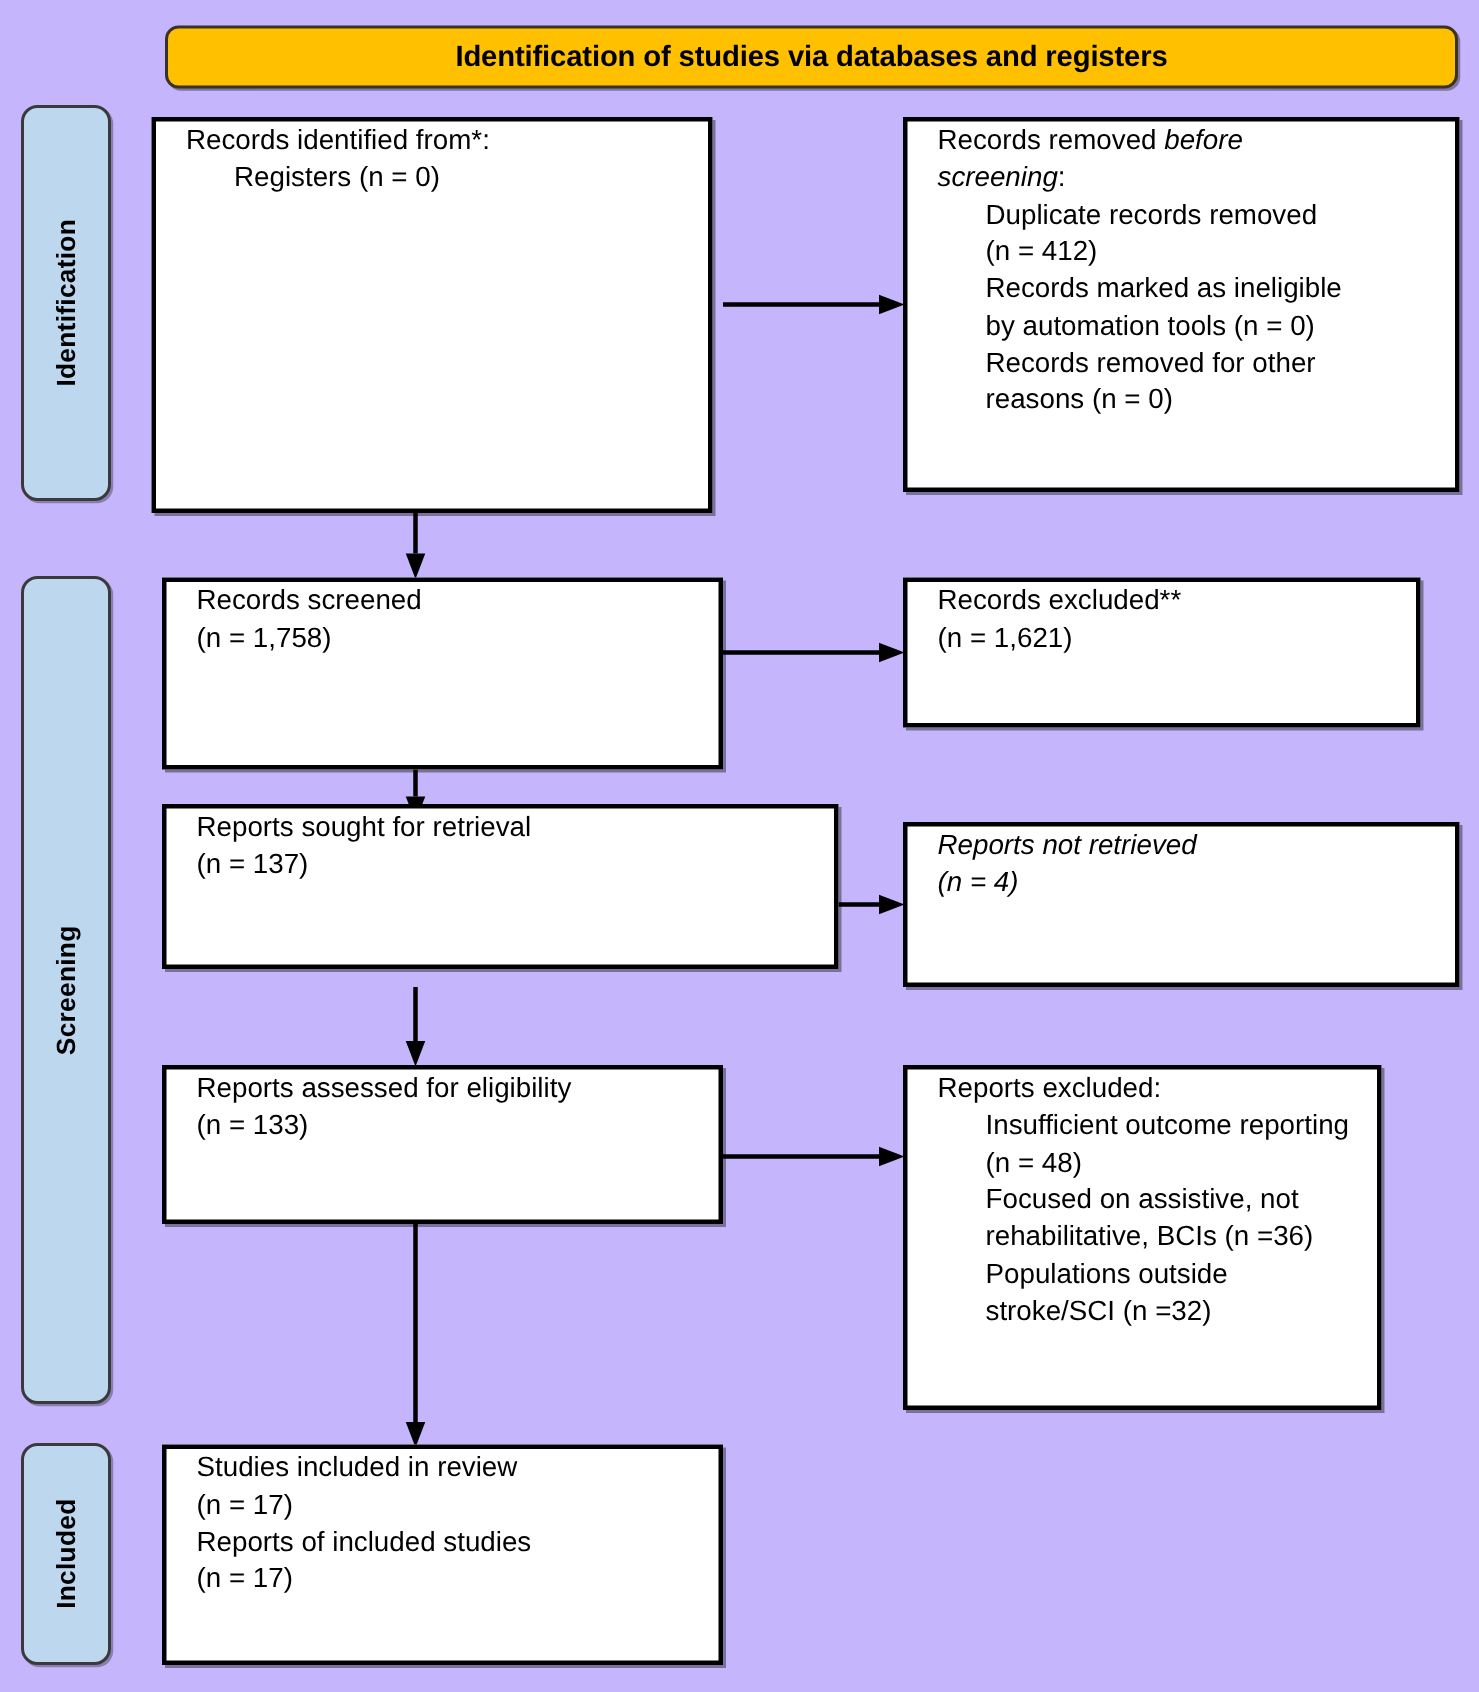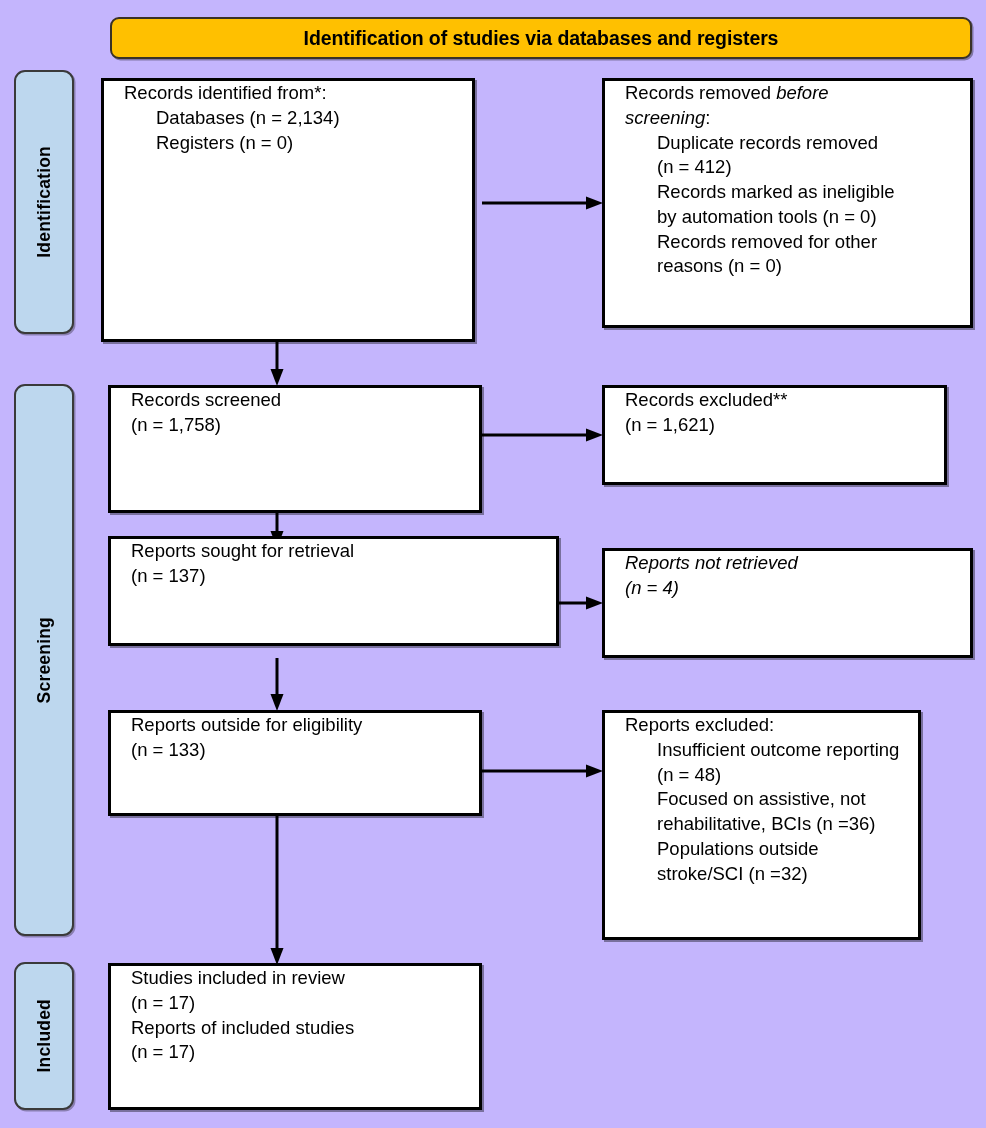--- a/index.html
+++ b/index.html
@@ -178,42 +178,41 @@
   <div class="conn" style="left:270px; top:816px;">
     <svg width="14" height="150" viewBox="0 0 14 150" aria-hidden="true">
       <line x1="7" y1="0" x2="7" y2="132" stroke="#000" stroke-width="3"></line>
       <polygon points="0.5,132 13.5,132 7,149" fill="#000"></polygon>
     </svg>
   </div>
 
   <div class="box" id="box-identified">
     <div class="box-body">
       <span class="ln">Records identified from*:</span>
-      <span class="ln indent">Databases (n = 2,134)</span>
       <span class="ln indent">Registers (n = 0)</span>
     </div>
   </div>
 
   <div class="box" id="box-screened">
     <div class="box-body">
       <span class="ln">Records screened</span>
       <span class="ln">(n = 1,758)</span>
     </div>
   </div>
 
   <div class="box" id="box-sought">
     <div class="box-body">
       <span class="ln">Reports sought for retrieval</span>
       <span class="ln">(n = 137)</span>
     </div>
   </div>
 
   <div class="box" id="box-assessed">
     <div class="box-body">
-      <span class="ln">Reports outside for eligibility</span>
+      <span class="ln">Reports assessed for eligibility</span>
       <span class="ln">(n = 133)</span>
     </div>
   </div>
 
   <div class="box" id="box-included">
     <div class="box-body">
       <span class="ln">Studies included in review</span>
       <span class="ln">(n = 17)</span>
       <span class="ln">Reports of included studies</span>
       <span class="ln">(n = 17)</span>

